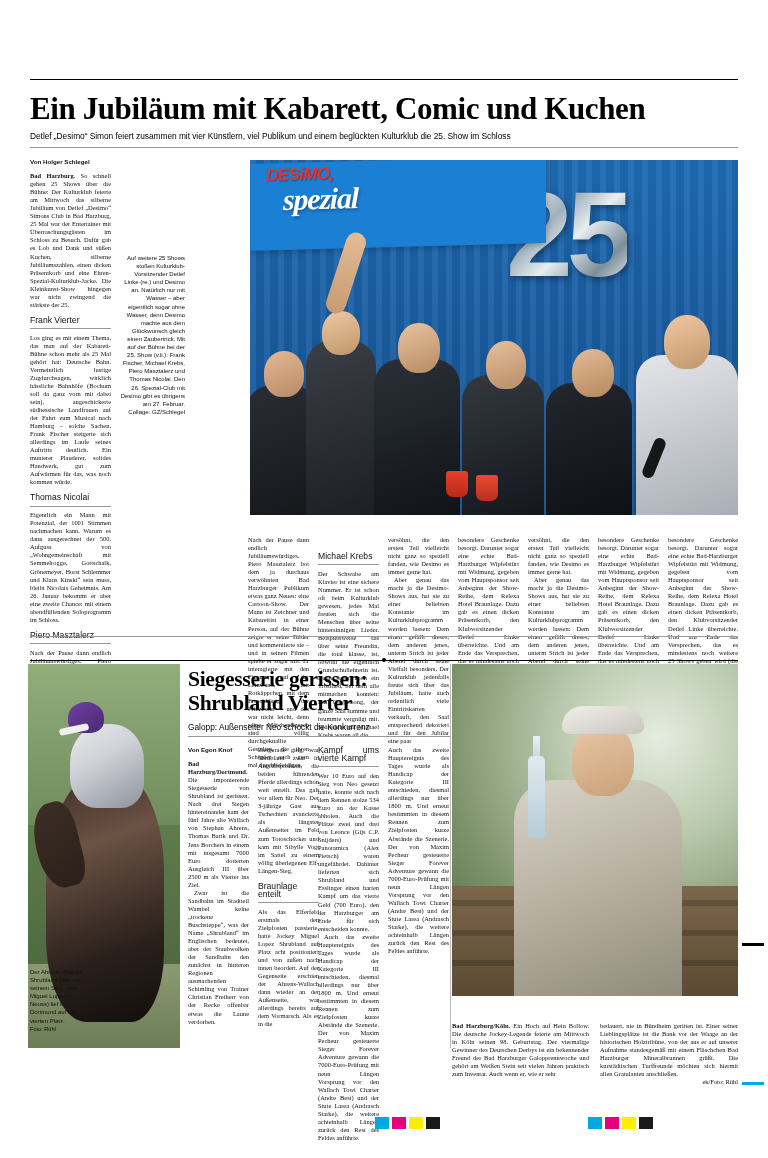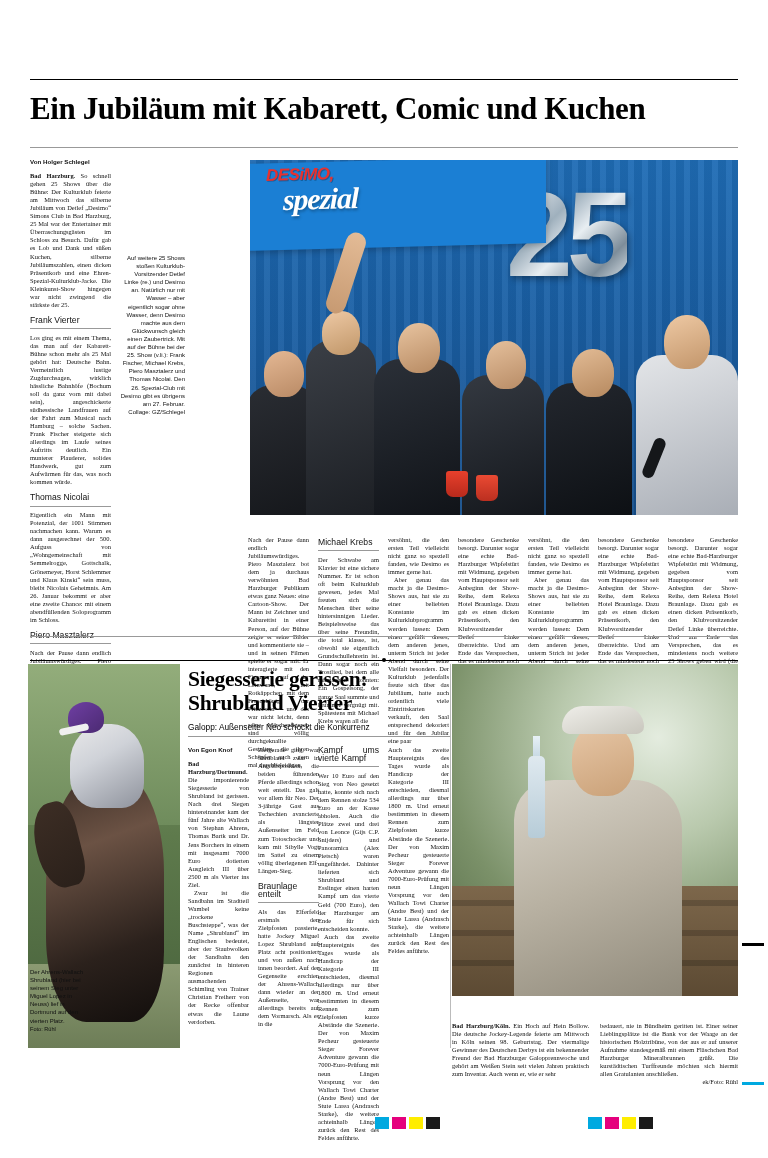--- a/index.html
+++ b/index.html
@@ -430,20 +430,21 @@
   }
 </style>
 </head>
 <body>
 
 <div class="page">
 
   <div class="masthead-line"></div>
 
   <div class="h1-main">Ein Jubiläum mit Kabarett, Comic und Kuchen</div>
+  <div class="h1-sub">Detlef „Desimo“ Simon feiert zusammen mit vier Künstlern, viel Publikum und einem beglückten Kulturklub die 25. Show im Schloss</div>
   <div class="h1-rule"></div>
 
   <div class="col-text" id="a1c1">
     <div class="byline">Von Holger Schlegel</div>
     <p class="first"><span class="place">Bad Harzburg.</span><span> So schnell gehen 25 Shows über die Bühne: Der Kulturklub feierte am Mittwoch das silberne Jubiläum von Detlef „Desimo“ Simons Club in Bad Harzburg, 25 Mal war der Entertainer mit Überraschungsgästen im Schloss zu Besuch. Dafür gab es Lob und Dank und süßen Kuchen, silberne Jubiläumszahlen, einen dicken Präsentkorb und eine Ehren-Spezial-Kulturklub-Jacke. Die Kleinkunst-Show hingegen war nicht zwingend die stärkste der 25.</span></p>
 
     <div class="subhead">Frank Vierter</div>
     <div class="hr-thin"></div>
     <p class="first">Los ging es mit einem Thema, das man auf der Kabarett-Bühne schon mehr als 25 Mal gehört hat: Deutsche Bahn. Vermeintlich lustige Zugdurchsagen, wirklich hässliche Bahnhöfe (Bochum soll da ganz vorn mit dabei sein), angeschickerte südhessische Landfrauen auf der Fahrt zum Musical nach Hamburg – solche Sachen. Frank Fischer steigerte sich allerdings im Laufe seines Auftritts deutlich. Ein munterer Plauderer, solides Handwerk, gut zum Aufwärmen für das, was noch kommen würde.</p>
 
@@ -488,21 +489,21 @@
       <div style="position:absolute;left:398px;bottom:36px;width:12px;height:42px;background:#15171a;border-radius:6px;transform:rotate(22deg);"></div>
     </div>
   </div>
 
   <div class="caption1">Auf weitere 25 Shows stoßen Kulturklub-Vorsitzender Detlef Linke (re.) und Desimo an. Natürlich nur mit Wasser – aber eigentlich sogar ohne Wasser, denn Desimo machte aus dem Glückwunsch gleich einen Zaubertrick. Mit auf der Bühne bei der 25. Show (v.li.): Frank Fischer, Michael Krebs, Piero Masztalerz und Thomas Nicolai. Den 26. Spezial-Club mit Desimo gibt es übrigens am 27. Februar. Collage: GZ/Schlegel</div>
 
   <div class="col-text" id="a1c2-bottom">
     <p class="first">Nach der Pause dann endlich Jubiläumswürdiges. Piero Masztalerz bot dem ja durchaus verwöhnten Bad Harzburger Publikum etwas ganz Neues: eine Cartoon-Show. Der Mann ist Zeichner und Kabarettist in einer Person, auf der Bühne zeigte er seine Bilder und kommentierte sie – und in seinen Filmen spielte er sogar mit: Er interagierte mit den Figuren auf der Leinwand, mit Rotkäppchen, mit dem Froschkönig, der Prinzessin – und das war nicht leicht, denn seine Märchenfiguren sind völlig durchgeknallte Gestalten, die ihren Schöpfer auch gern mal durchbeleidigen.</p>
   </div>
   <div class="col-text" id="a1c3-bottom">
-    <div class="subhead" style="margin-top:2px">Michael Krebs</div>
+    <div class="subhead" style="margin-top:16px">Michael Krebs</div>
     <div class="hr-thin"></div>
     <p class="first">Der Schwabe am Klavier ist eine sichere Nummer. Er ist schon oft beim Kulturklub gewesen, jedes Mal freuten sich die Menschen über seine hintersinnigen Lieder. Beispielsweise das über seine Freundin, die total klasse, ist, obwohl sie eigentlich Grundschullehrerin ist. Dann sogar noch ein Trostlied, bei dem alle mitmachen konnten: Ein Gospelsong, der ganze Saal summte und brummte vergnügt mit. Spätestens mit Michael Krebs waren all die</p>
   </div>
   <div class="col-text" id="a1c4-bottom">
     <p class="first">versöhnt, die den ersten Teil vielleicht nicht ganz so speziell fanden, wie Desimo es immer gerne hat.</p>
     <p>Aber genau das macht ja die Desimo-Shows aus, hat sie zu einer beliebten Konstante im Kulturklubprogramm werden lassen: Dem einen gefällt dieses, dem anderen jenes, unterm Strich ist jeder Abend durch seine Vielfalt besonders. Der Kulturklub jedenfalls freute sich über das Jubiläum, hatte auch ordentlich viele Eintrittskarten verkauft, den Saal entsprechend dekoriert und für den Jubilar eine paar</p>
   </div>
   <div class="col-text" id="a1c5-bottom">
     <p class="first">besondere Geschenke besorgt. Darunter sogar eine echte Bad-Harzburger Wipfelstürt mit Widmung, gegeben vom Hauptsponsor seit Anbeginn der Show-Reihe, dem Relexa Hotel Braunlage. Dazu gab es einen dicken Präsentkorb, den Klubvorsitzender Detlef Linke überreichte. Und am Ende das Versprechen, das es mindestens noch weitere 25 Shows geben wird (die nächste am 27. Februar). An Desimo soll es nicht liegen. Am Kulturklub auch nicht. Und am Publikum erst recht nicht.</p>
   </div>

